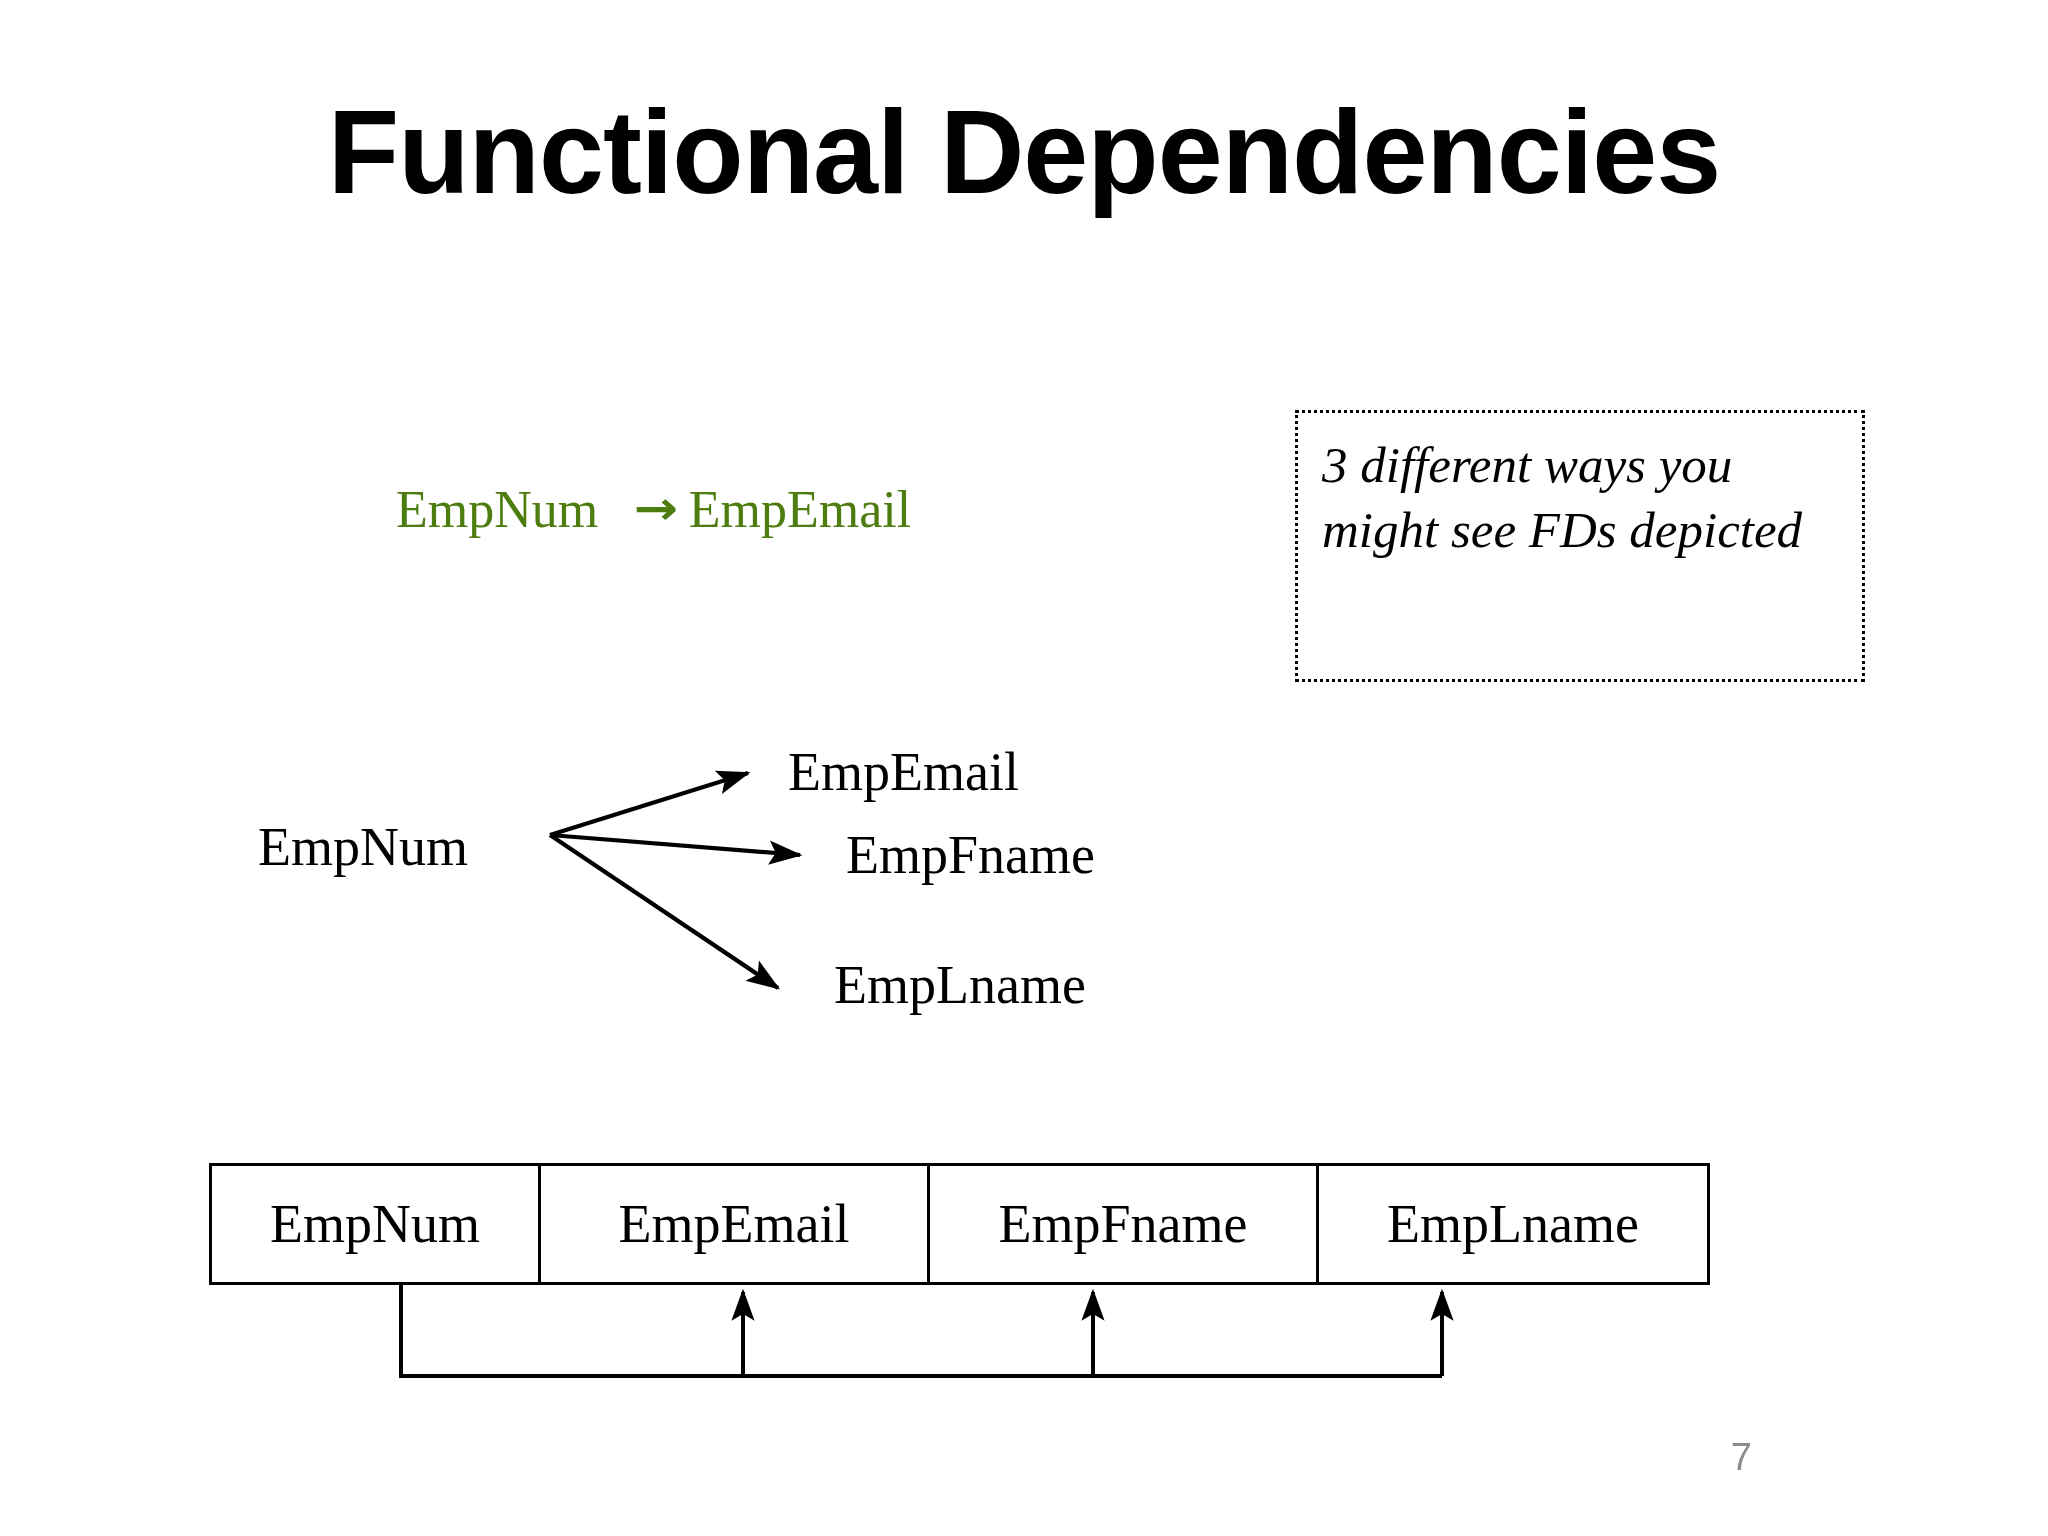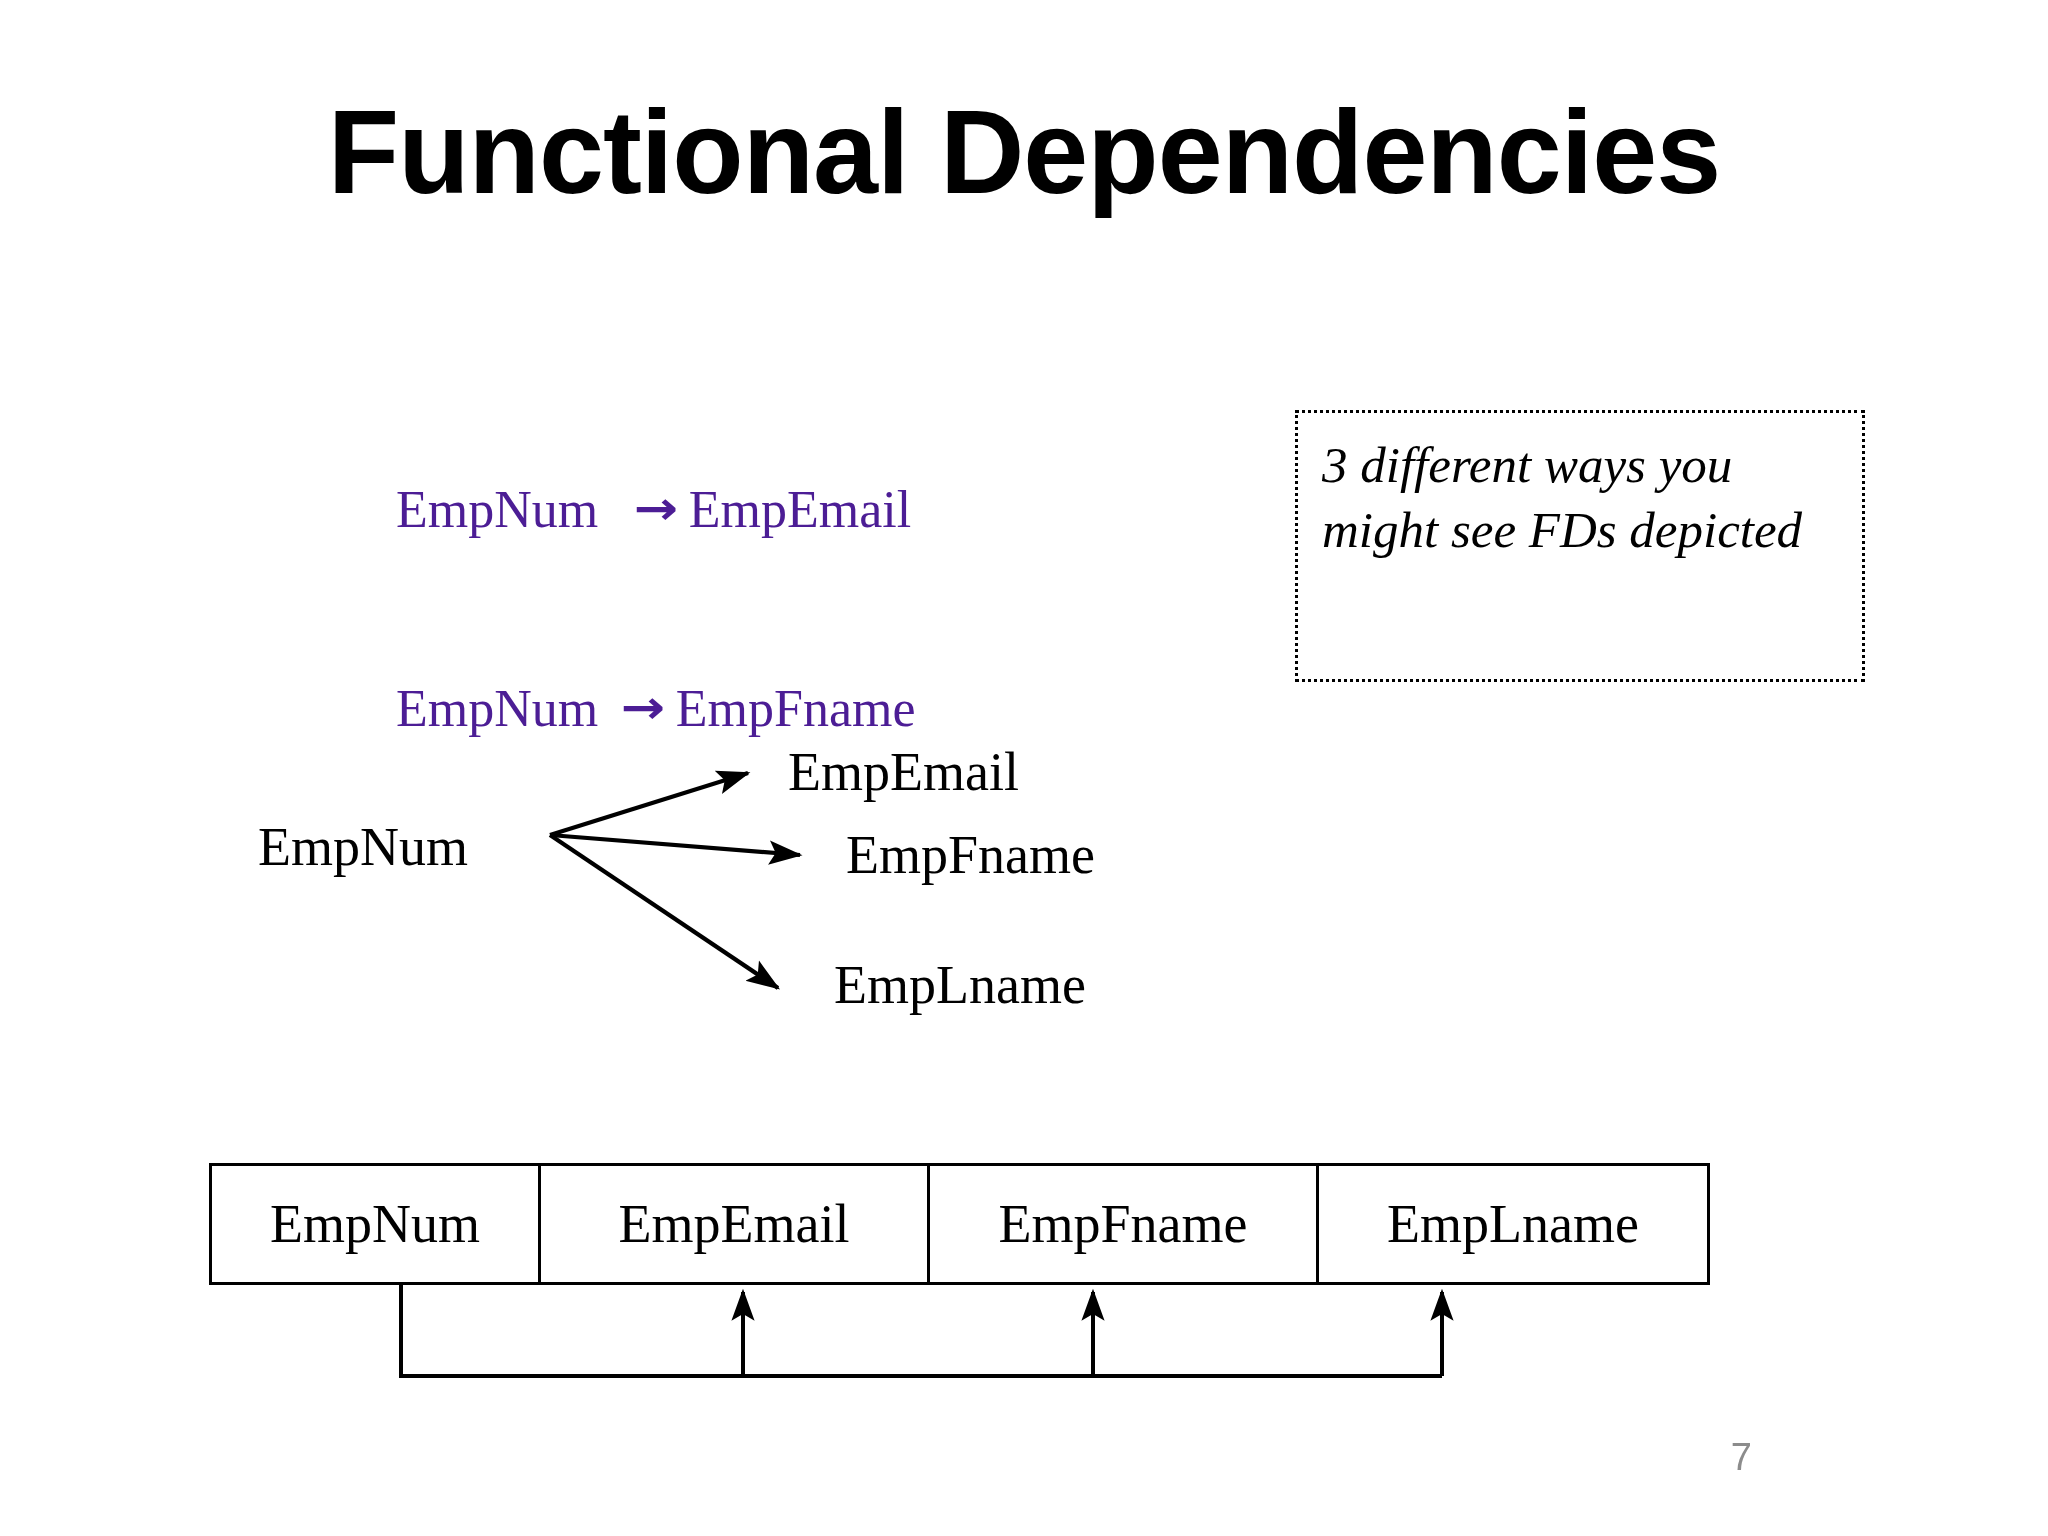--- a/index.html
+++ b/index.html
@@ -44,21 +44,21 @@
   }
 
   
   #fd-list {
     position: absolute;
     left: 396px;
     top: 345px;
     font-family: "Liberation Serif", serif;
     font-size: 52px;
     line-height: 66px;
-    color: #4c1d95;
+    color: #4d7c0f;
     white-space: pre;
   }
   .fd-line {
     display: block;
     white-space: pre;
   }
   .fd-arrow {
     font-family: "DejaVu Sans", sans-serif;
     font-size: 46px;
     font-weight: bold;
@@ -173,21 +173,20 @@
 </style>
 </head>
 <body>
 
 <div id="slide">
 
   <div id="slide-title">Functional Dependencies</div>
 
   <div id="fd-list">
     <span class="fd-line"><span>EmpNum</span><span>  </span> <span class="fd-arrow">→</span> <span>EmpEmail</span></span>
-    <span class="fd-line"><span>EmpNum</span><span> </span> <span class="fd-arrow">→</span> <span>EmpFname</span></span>
   </div>
 
   <div id="callout-box">
     <div id="callout-text">3 different ways you might see FDs depicted</div>
   </div>
 
   <div id="fan-diagram">
     <svg id="fan-svg" viewBox="0 0 1000 350">
       <defs>
         <marker id="fan-head" markerWidth="9" markerHeight="9" refX="7.4" refY="3.1" orient="auto" markerUnits="strokeWidth">

